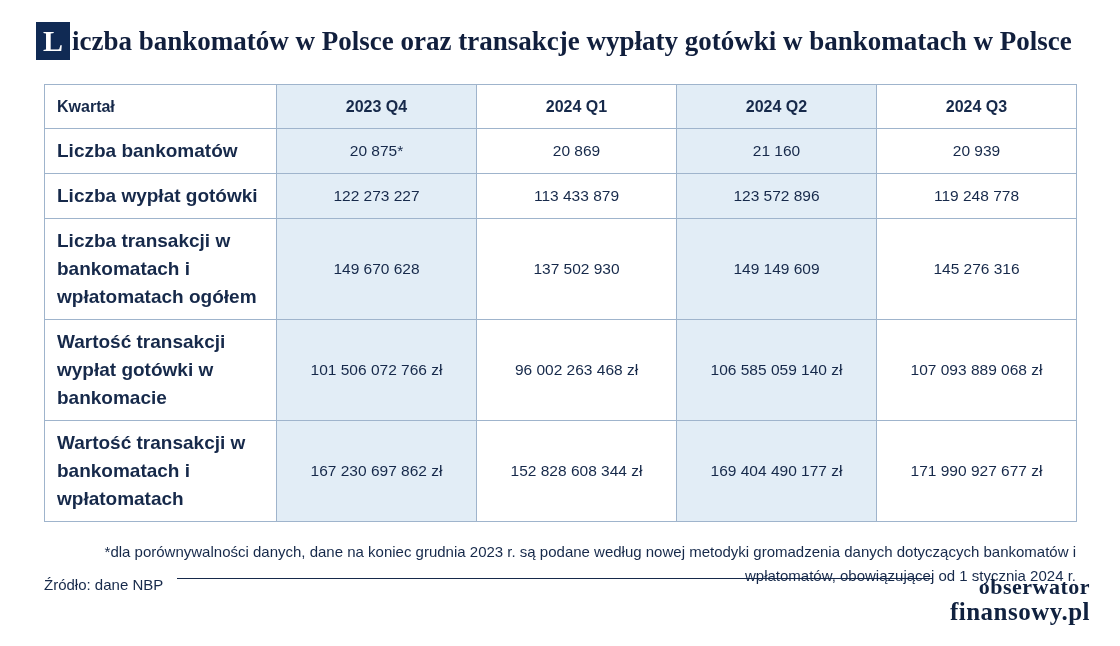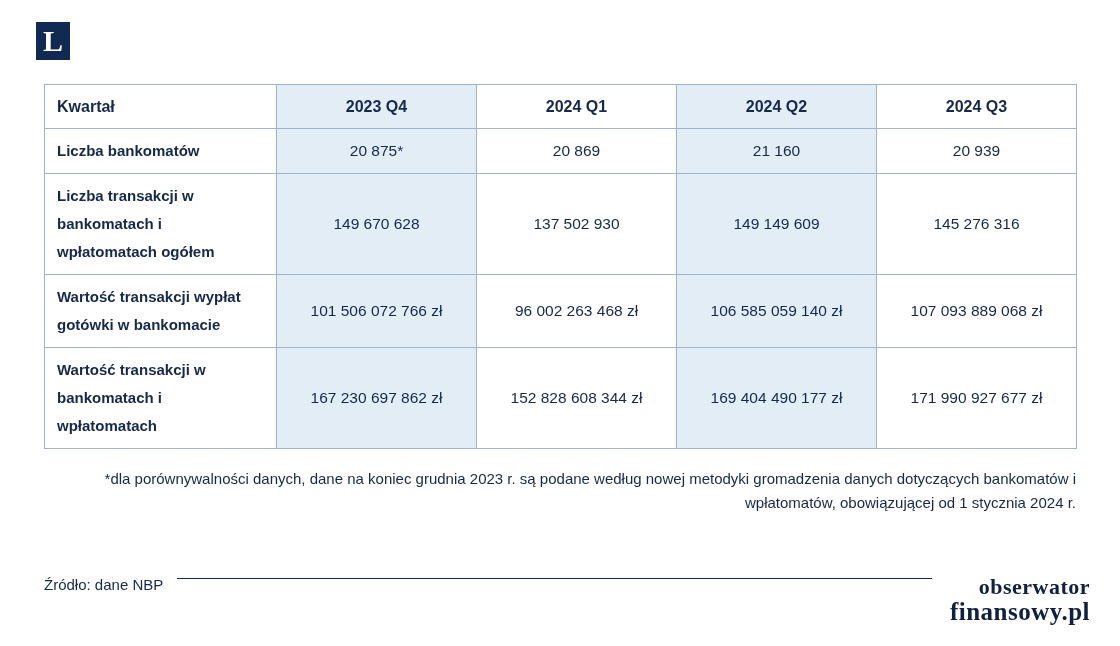--- a/index.html
+++ b/index.html
@@ -71,21 +71,21 @@
   table.data th {
     font-weight: bold;
     font-size: 16px;
     color: #16294a;
     height: 44px;
   }
   .col-label { width: 232px; }
   .col-q { width: 200px; }
   .label-cell {
     font-weight: bold;
-    font-size: 15px;
+    font-size: 19px;
     line-height: 28px;
     color: #16294a;
     text-align: left;
     background: #ffffff;
     border-radius: 7px;
   }
   .val-cell {
     text-align: center;
     font-size: 15.5px;
     color: #16294a;
@@ -157,20 +157,21 @@
     margin-top: 1px;
   }
 </style>
 </head>
 <body>
 
 <div class="page">
 
   <div class="title-row">
     <span class="title-cap">L</span>
+    <span class="title-text">iczba bankomatów w Polsce oraz transakcje wypłaty gotówki w bankomatach w Polsce</span>
   </div>
 
   <div class="table-wrap">
     <table class="data">
       <colgroup>
         <col class="col-label">
         <col class="col-q">
         <col class="col-q">
         <col class="col-q">
         <col class="col-q">
@@ -184,20 +185,27 @@
           <th class="head-q">2024 Q3</th>
         </tr>
       </thead>
       <tbody>
         <tr>
           <td class="label-cell">Liczba bankomatów</td>
           <td class="val-cell shade">20 875*</td>
           <td class="val-cell">20 869</td>
           <td class="val-cell shade">21 160</td>
           <td class="val-cell">20 939</td>
+        </tr>
+        <tr>
+          <td class="label-cell">Liczba wypłat gotówki</td>
+          <td class="val-cell shade">122 273 227</td>
+          <td class="val-cell">113 433 879</td>
+          <td class="val-cell shade">123 572 896</td>
+          <td class="val-cell">119 248 778</td>
         </tr>
         <tr>
           <td class="label-cell">Liczba transakcji w bankomatach i wpłatomatach ogółem</td>
           <td class="val-cell shade">149 670 628</td>
           <td class="val-cell">137 502 930</td>
           <td class="val-cell shade">149 149 609</td>
           <td class="val-cell">145 276 316</td>
         </tr>
         <tr>
           <td class="label-cell">Wartość transakcji wypłat gotówki w bankomacie</td>

